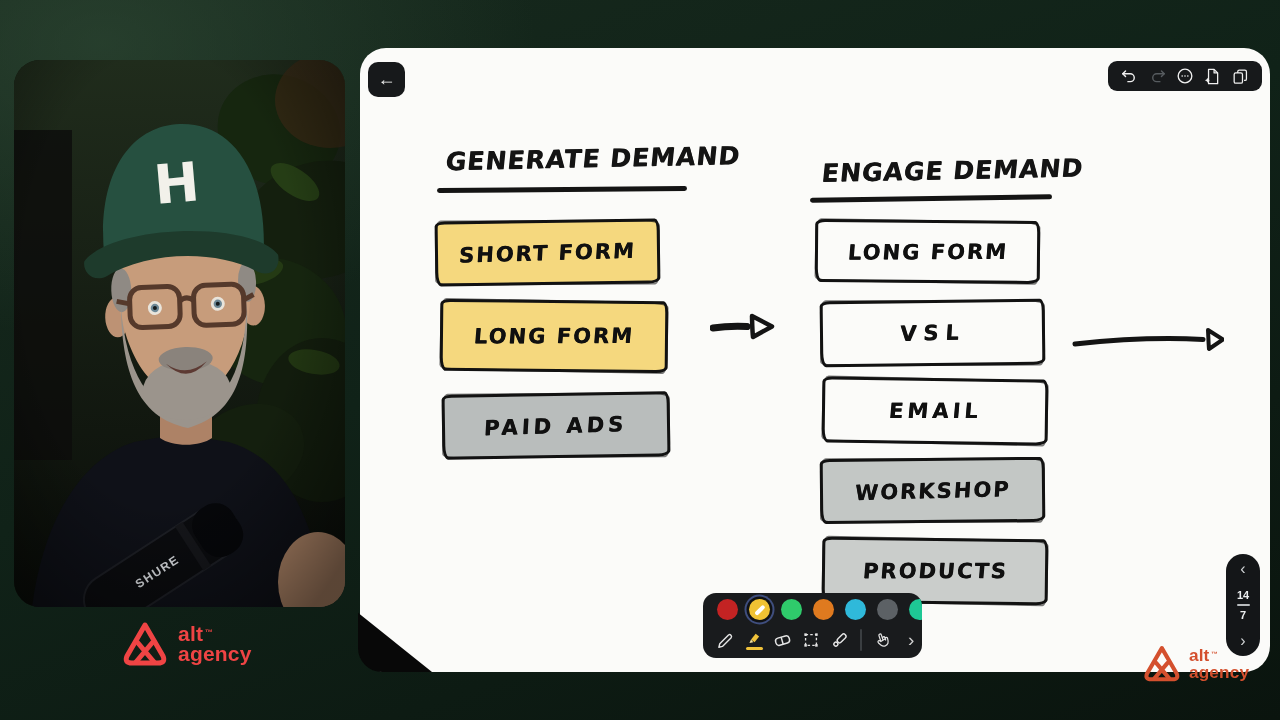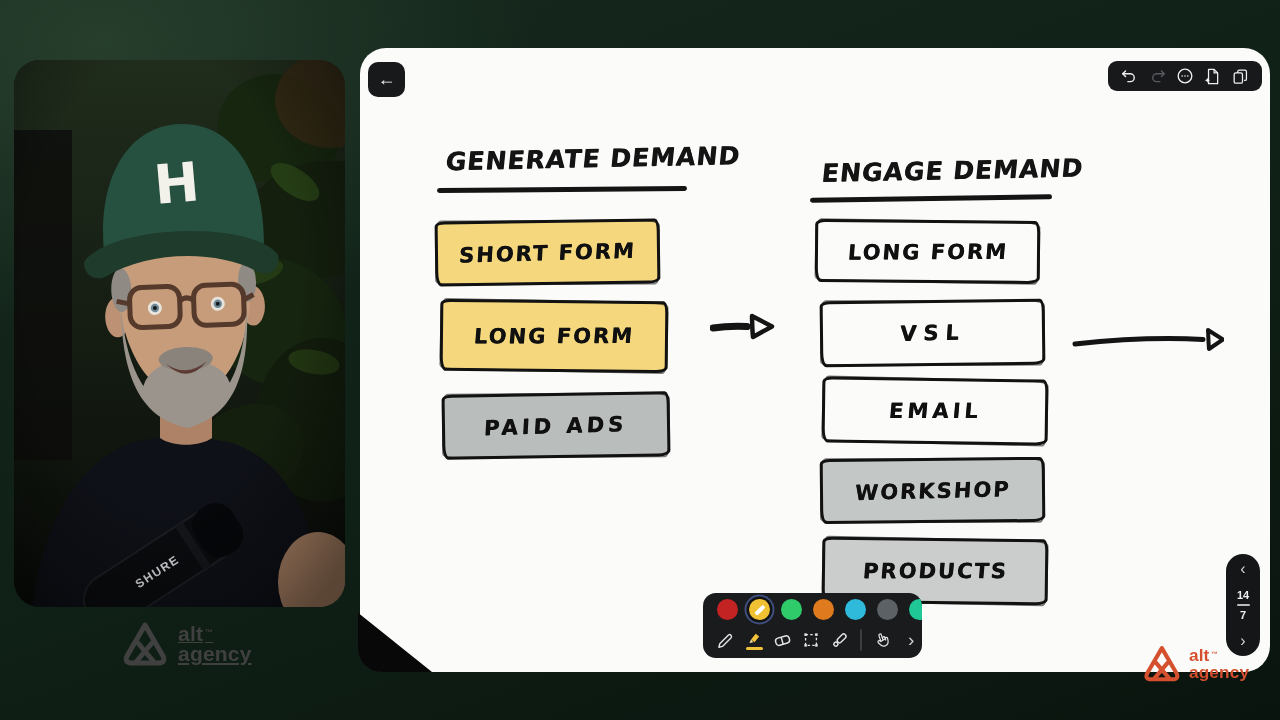--- a/index.html
+++ b/index.html
@@ -14,21 +14,21 @@
 
   
   .webcam {
     position:absolute; left:14px; top:60px; width:331px; height:547px;
     border-radius:26px; overflow:hidden; background:#0b0f0a; z-index:3;
   }
   .webcam svg { display:block; width:100%; height:100%; }
 
   
   .logo { position:absolute; display:flex; align-items:center; gap:10px; z-index:8; }
-  .logo-white { left:122px; top:620px; color:#404040;text-decoration:underline; }
+  .logo-white { left:122px; top:620px; color:#ef4444; }
   .logo-orange { left:1143px; top:644px; color:#d4502e; transform:scale(.82); transform-origin:top left; }
   .logo svg { display:block; }
   .logo .words { line-height:.92; letter-spacing:.2px; }
   .logo .l1 { font-size:21px; font-weight:800; }
   .logo .tm { font-size:8px; font-weight:700; vertical-align:super; margin-left:2px; }
   .logo .l2 { font-size:21px; font-weight:600; }
 
   
   .board {
     position:absolute; left:360px; top:48px; width:910px; height:624px;

